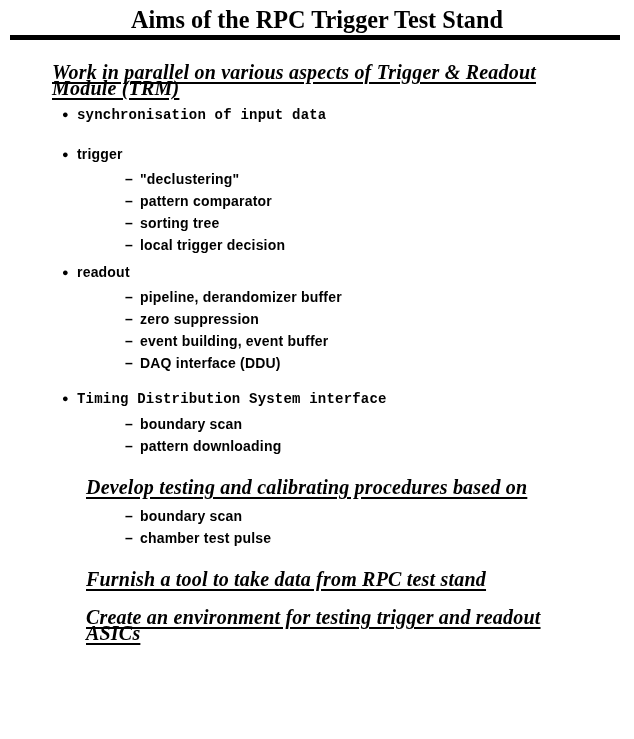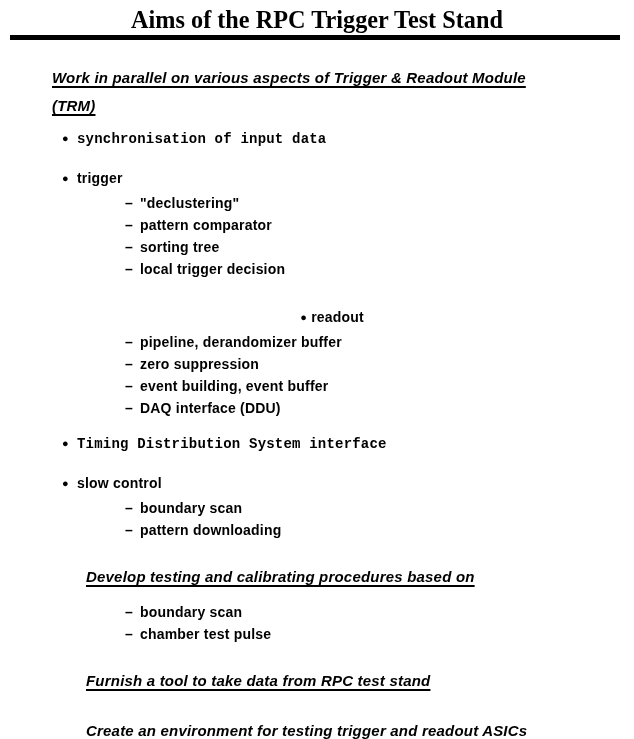--- a/index.html
+++ b/index.html
@@ -35,48 +35,49 @@
 
   .content {
     margin: 0 36px 0 52px;
     font-weight: bold;
     font-size: 14px;
     line-height: 22px;
     letter-spacing: 0.2px;
   }
 
   .heading {
-    font-size: 15px;
+    font-size: 20px;
     font-style: italic;
     font-weight: bold;
-    line-height: 28px;
+    line-height: 16px;
     letter-spacing: 0.2px;
     text-decoration: underline;
     text-decoration-thickness: 2px;
     text-underline-offset: 3px;
+    font-family: Liberation Serif, serif;
   }
   .h-first { margin-top: 24px; max-width: 505px; }
   .mt-h    { margin-top: 22px; margin-left: 34px; }
 
   .bullet-item { padding-left: 10px; }
   .bullet {
     display: inline-block;
     width: 15px;
     font-size: 11px;
     vertical-align: 1px;
   }
 
   .sub-item { padding-left: 73px; }
   .dash { display: inline-block; width: 15px; }
 
   .gap3  { margin-top: 3px; }
   .gap8  { margin-top: 8px; font-family: Liberation Mono, monospace; }
   .gap10 { margin-top: 10px; }
   .gap14 { margin-top: 14px; font-family: Liberation Mono, monospace; }
-  .gap15 { margin-top: 26px; text-align: center; }
+  .gap15 { margin-top: 5px; }
   .gap17 { margin-top: 17px; }
 </style>
 </head>
 <body>
 
 <div class="slide">
 
   <div class="title">Aims of the RPC Trigger Test Stand</div>
   <div class="rule"></div>
 
@@ -121,23 +122,20 @@
       </div>
       <div class="sub-item">
         <span class="dash">–</span><span>DAQ interface (DDU)</span>
       </div>
     </div>
 
     <div class="bullet-item gap14">
       <span class="bullet">●</span><span>Timing Distribution System interface</span>
     </div>
 
-    <div class="bullet-item gap17">
-      <span class="bullet">●</span><span>slow control</span>
-    </div>
     <div class="subs gap3">
       <div class="sub-item">
         <span class="dash">–</span><span>boundary scan</span>
       </div>
       <div class="sub-item">
         <span class="dash">–</span><span>pattern downloading</span>
       </div>
     </div>
 
     <div class="heading mt-h">Develop testing and calibrating procedures based on</div>

